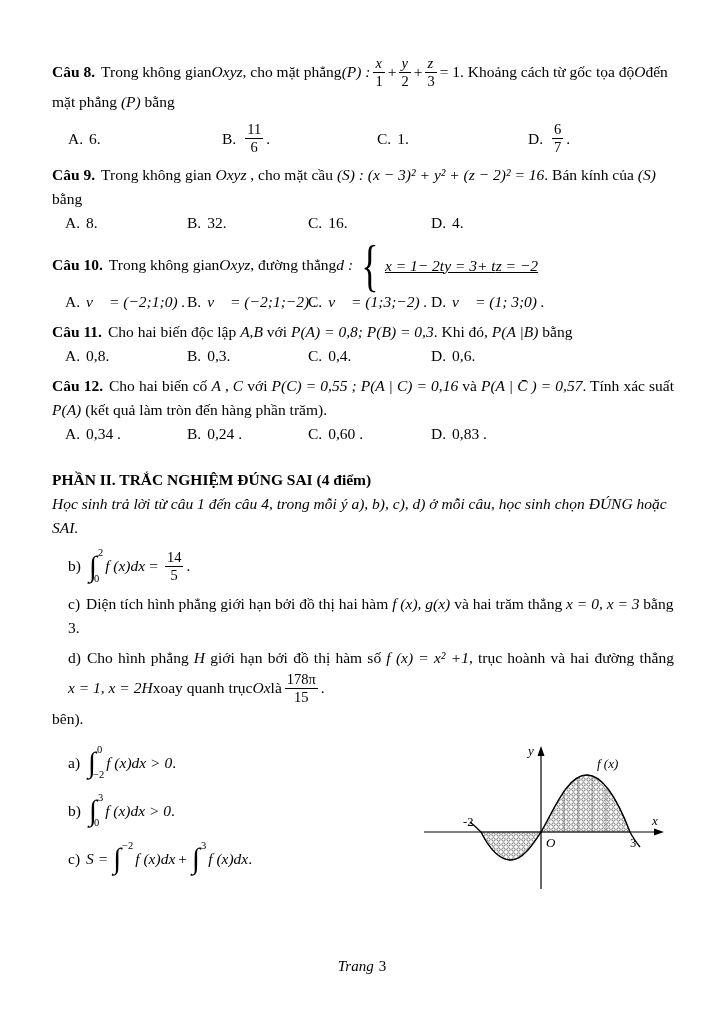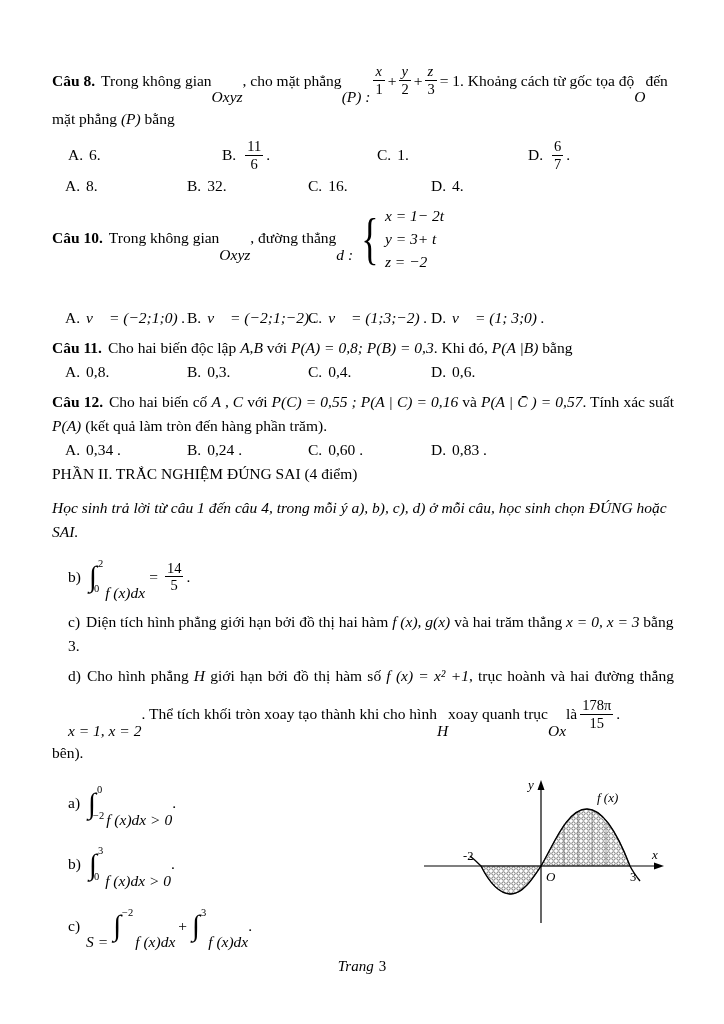--- a/index.html
+++ b/index.html
@@ -1,21 +1,21 @@
 <!DOCTYPE html>
 <html><head>
 <meta charset="utf-8">
 <style>
   html,body{margin:0;padding:0;background:#ffffff;}
   body{width:724px;height:1024px;overflow:hidden;position:relative;
        font-family:"Liberation Serif",serif;font-size:15.5px;color:#000;}
   .page{padding:54px 50px 0 52px;position:relative;width:622px;}
   .line{line-height:1.55;margin:0;}
   .jl{text-align:justify;text-align-last:justify;}
-  .mi{font-style:italic;margin-top:33px;}
+  .mi{font-style:italic;}
   .qlabel{font-weight:bold;margin-right:6px;}
   .sublabel{margin-right:6px;}
   .indent{margin-left:16px;}
   
   .opts{display:grid;margin-left:16px;line-height:1.55;}
   .opts.wide{grid-template-columns:154px 155px 151px auto;}
   .opts.narrow{margin-left:13px;grid-template-columns:122px 121px 123px auto;}
   .opt{white-space:nowrap;display:flex;align-items:center;}
   .olab{margin-right:6px;}
   
@@ -29,27 +29,27 @@
   .intg{display:inline-flex;align-items:center;vertical-align:middle;margin:0 2px;}
   .isym{font-size:29px;line-height:1;}
   .ilim{display:inline-flex;flex-direction:column;justify-content:space-between;
         height:36px;font-size:10.5px;line-height:1;margin-left:1px;padding:2px 0;}
   .iup{align-self:flex-start;}
   .ilo{align-self:flex-start;margin-left:-4px;}
   
   .sys{display:inline-flex;align-items:center;vertical-align:middle;margin:0 3px;}
   .sysbrace{font-size:58px;font-weight:200;line-height:0.85;margin-right:1px;
             transform:scaleX(0.62);transform-origin:center;}
-  .syseqs{display:flex;flex-direction:column;line-height:1.5;font-style:italic;}
+  .syseqs{display:flex;flex-direction:row;line-height:1.5;font-style:italic;text-decoration:underline;}
   
   .mt6{margin-top:6px;}
   .tall{display:flex;align-items:center;line-height:1.3;}
   
-  .p2header{font-weight:normal;}
-  .p2note{font-style:italic;margin-top:10px;}
+  .p2header{font-weight:bold;margin-top:22px;}
+  .p2note{font-style:italic;margin-top:0;}
   
   .q2body{display:flex;margin-top:4px;}
   .q2items{flex:1;}
   .q2items .tall{margin-top:8px;}
   .q2graph{width:258px;margin-top:2px;}
   svg text{font-family:"Liberation Serif",serif;}
   .glabel{font-style:italic;font-size:13px;}
   .gnum{font-size:12.5px;}
   .footer{position:absolute;top:958px;left:0;width:724px;text-align:center;font-size:15px;}
   .footer .fl{font-style:italic;margin-right:5px;}
@@ -107,20 +107,23 @@
     <span class="opt">
         <span class="olab">D.</span>
         <span class="frac">
           <span class="fn">6</span>
           <span class="fd">7</span>
         </span>
         <span>.</span>
       </span>
   </div>
 
+  <div class="line mt6">
+    <span class="qlabel">Câu 9.</span><span>Trong không gian </span><span class="mi">Oxyz</span><span> , cho mặt cầu </span><span class="mi">(S) : (x − 3)² + y² + (z − 2)² = 16</span><span>. Bán kính của </span><span class="mi">(S)</span><span> bằng</span>
+  </div>
   <div class="opts narrow">
     <span class="opt">
         <span class="olab">A.</span>
         <span>8.</span>
       </span>
     <span class="opt">
         <span class="olab">B.</span>
         <span>32.</span>
       </span>
     <span class="opt">
@@ -236,21 +239,20 @@
   </div>
   <div class="line indent mt6">
     <span class="sublabel">c)</span><span>Diện tích hình phẳng giới hạn bởi đồ thị hai hàm </span><span class="mi">f (x), g(x)</span><span> và hai trăm thẳng </span><span class="mi">x = 0, x = 3</span><span> bằng</span>
   </div>
   <div class="line indent">3.</div>
   <div class="line indent jl mt6">
     <span class="sublabel">d)</span><span>Cho hình phẳng </span><span class="mi">H</span><span> giới hạn bởi đồ thị hàm số </span><span class="mi">f (x) = x² +1</span><span>, trục hoành và hai đường thẳng</span>
   </div>
   <div class="line indent tall">
     <span class="mi">x = 1, x = 2</span>
-      <span> . Thể tích khối tròn xoay tạo thành khi cho hình </span>
       <span class="mi">H</span>
       <span> xoay quanh trục </span>
       <span class="mi">Ox</span>
       <span> là </span>
     <span class="frac">
         <span class="fn">178π</span>
         <span class="fd">15</span>
       </span>
     <span>.</span>
   </div>

